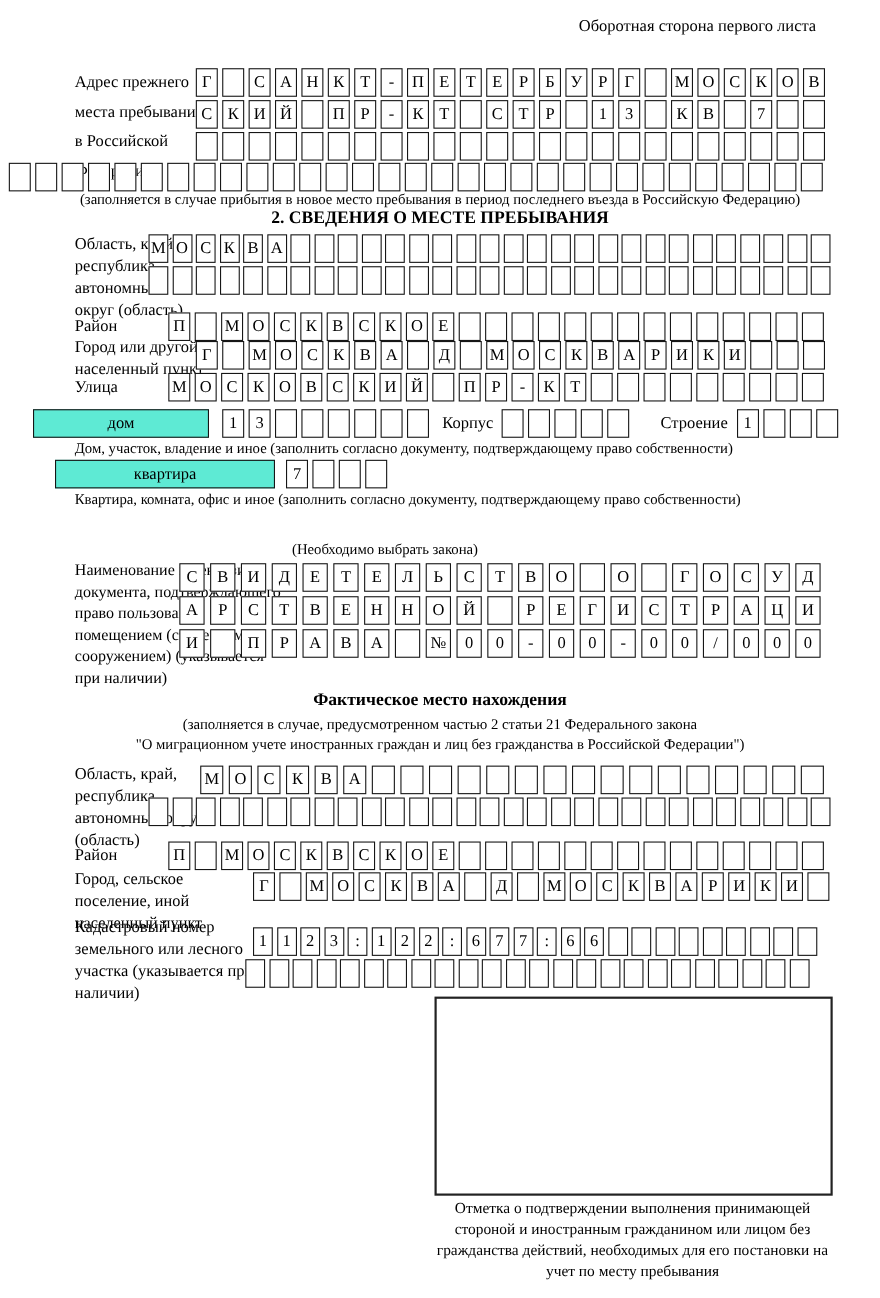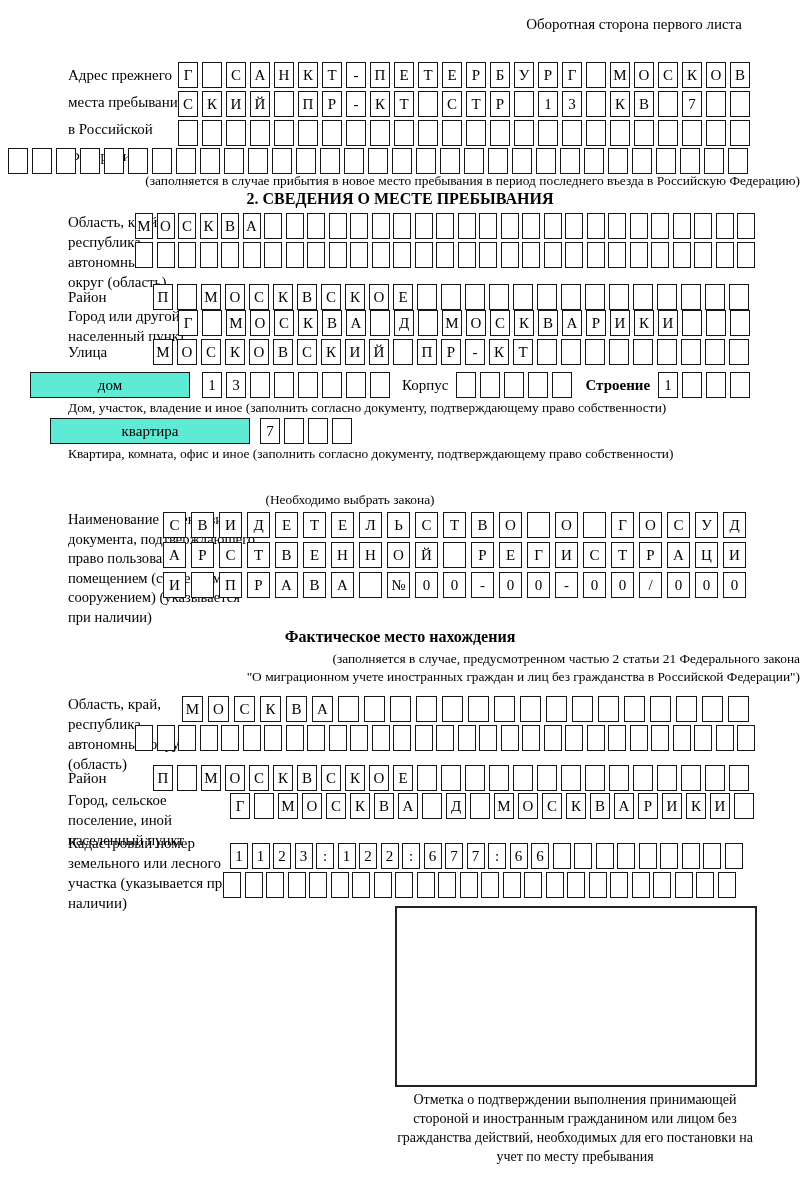--- a/index.html
+++ b/index.html
@@ -4,21 +4,21 @@
 <style>
   html,body{margin:0;padding:0;background:#fff;}
   #page{
     position:relative;width:800px;height:1180px;background:#ffffff;
     font-family:"Liberation Serif","DejaVu Serif",serif;color:#000;overflow:hidden;
   }
   .abs{position:absolute;}
   .lbl{font-size:15px;line-height:20px;}
   .cap{font-size:13.4px;line-height:16px;}
   .title{font-size:16px;font-weight:bold;text-align:center;width:100%;}
-  .center{text-align:right;width:100%;}
+  .center{text-align:center;width:100%;}
   .cellrow{display:flex;align-items:flex-start;}
   .cell{
     box-sizing:border-box;height:26px;border:1.6px solid #161616;background:#fff;
     display:flex;align-items:center;justify-content:center;
     font-size:15px;line-height:1;flex:0 0 auto;
   }
   .p21 .cell{width:18px;margin-right:3.5px;}
   .p24 .cell{width:20px;margin-right:4px;}
   .p26 .cell{width:21px;margin-right:5px;}
   .p28 .cell{width:23px;margin-right:5px;}
@@ -46,21 +46,21 @@
   #s2-raion-row{left:153px;top:284px;}
   #s2-gorod-label{left:68px;top:306px;width:126px;}
   #s2-gorod-row{left:178px;top:310px;}
   #s2-ulitsa-label{left:68px;top:342px;}
   #s2-ulitsa-row{left:153px;top:339px;}
   #dom-row{left:30px;top:372px;display:flex;align-items:flex-start;}
   #dom-box{width:160px;}
   #dom-cells{margin-left:12px;}
   #korpus-label{margin-left:8px;}
   #korpus-cells{margin-left:8px;}
-  #stroenie-label{margin-left:9px;font-weight:bold;}
+  #stroenie-label{margin-left:24px;}
   #stroenie-cells{margin-left:8px;}
   #dom-caption{left:68px;top:400px;}
   #kv-row{left:30px;top:418px;display:flex;align-items:flex-start;padding-left:20px;}
   #kv-box{width:200px;}
   #kv-cells{margin-left:10px;}
   #kv-caption{left:68px;top:446px;}
   #mesto-row{left:68px;top:466px;display:flex;align-items:flex-start;}
   #mesto-label{margin-right:14px;}
   #zhiloe-label{margin-left:16px;}
   #inoe-cb{margin-left:28px;}

